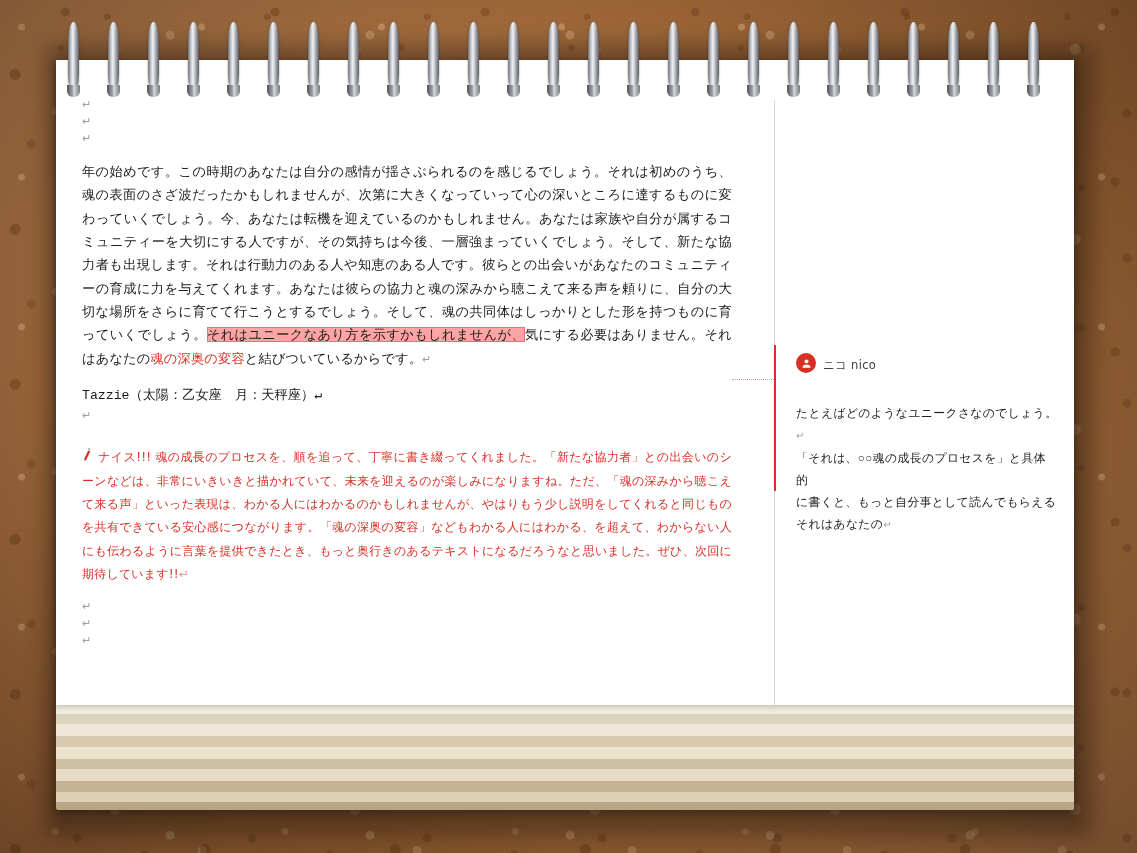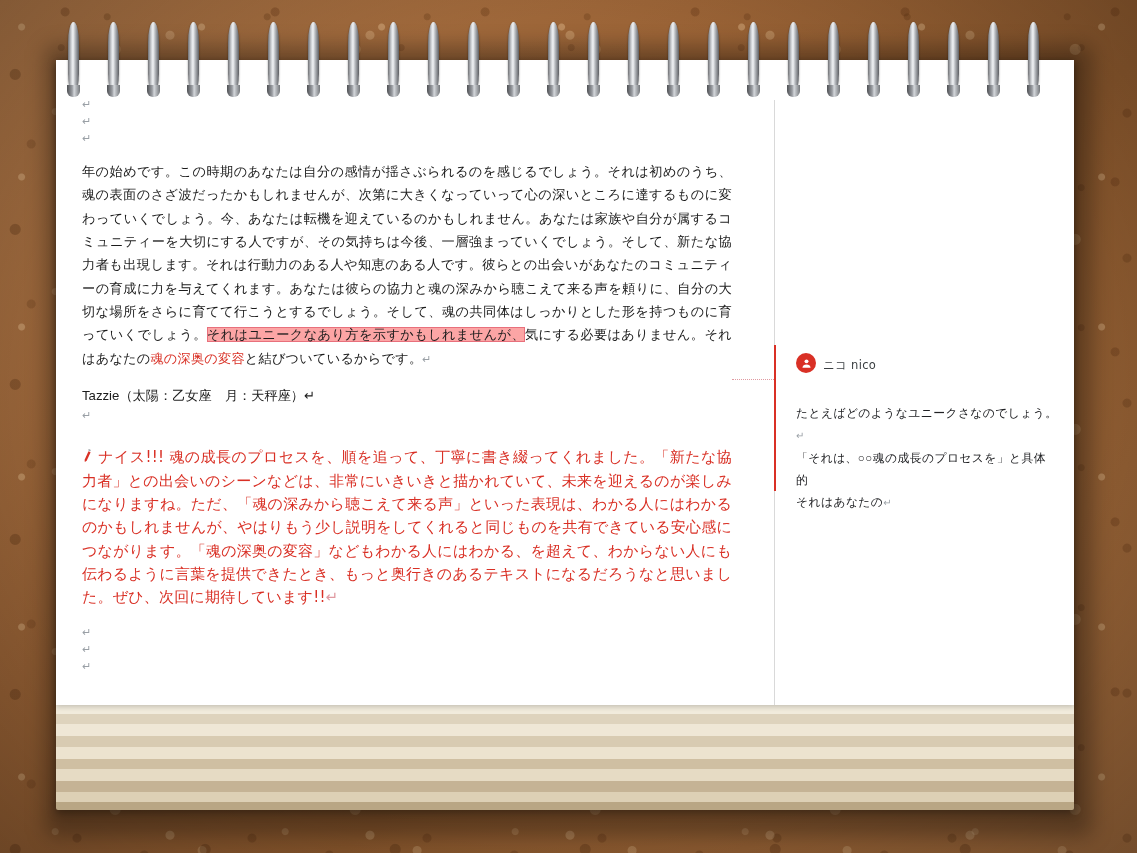--- a/index.html
+++ b/index.html
@@ -195,30 +195,30 @@
     background: #fbd2d6;
     box-shadow: 0 0 0 1px #e8707c inset;
     color: #1b1b1b;
   }
   .hl.sel {
     background: #fca5a5;
   }
   .red { color: #d93025; }
 
   .byline {
-    font-family: Liberation Sans, sans-serif;
+    font-family: Liberation Mono, monospace;
     font-size: 13.2px;
     line-height: 23.3px;
     color: #1b1b1b;
     margin-top: 2px;
   }
 
   .comment-para {
     font-family: "DejaVu Sans", sans-serif;
-    font-size: 15px;
+    font-size: 12px;
     line-height: 23.3px;
     color: #d93025;
     text-align: justify;
     letter-spacing: 0.2px;
     margin-top: 22px;
   }
   .pen-icon {
     display: inline-block;
     transform: rotate(-20deg);
     margin-right: 3px;
@@ -438,17 +438,18 @@
         <svg width="13" height="13" viewBox="0 0 24 24" aria-hidden="true">
           <circle cx="12" cy="8" r="3.6" fill="#ffffff"></circle>
           <path d="M4.5 20c0-4.1 3.4-6.2 7.5-6.2s7.5 2.1 7.5 6.2z" fill="#ffffff"></path>
         </svg>
       </span>
       <span class="comment-author">ニコ nico</span>
     </div>
     <div class="comment-body">
       <div><span>たとえばどのようなユニークさなのでしょう。</span><span class="mark">↵</span></div>
       <div><span>「それは、○○魂の成長のプロセスを」と具体的</span></div>
+      <div><span>に書くと、もっと自分事として読んでもらえる</span></div>
       <div><span>それはあなたの</span><span class="mark">↵</span></div>
     </div>
   </div>
 
 </div>
 
 </body></html>

